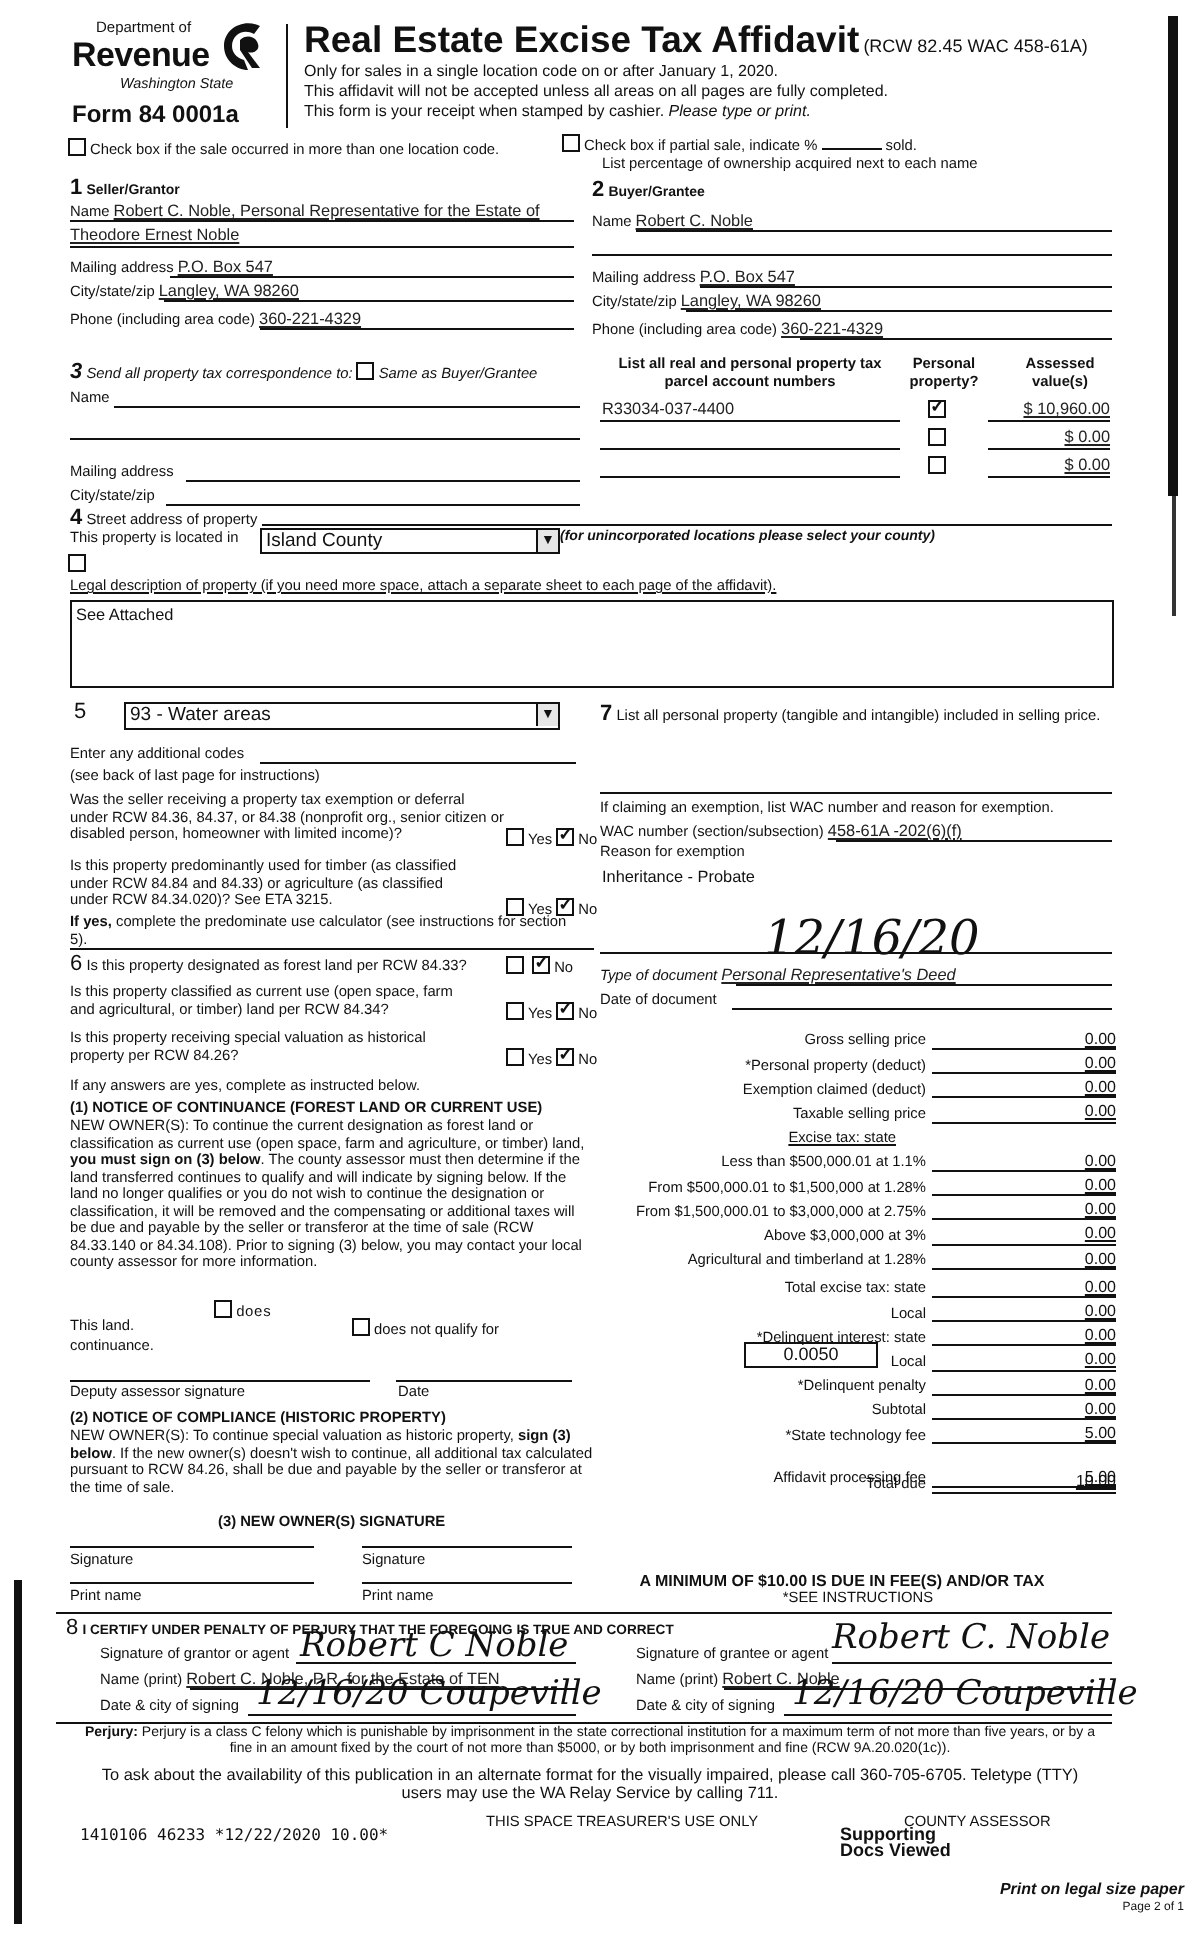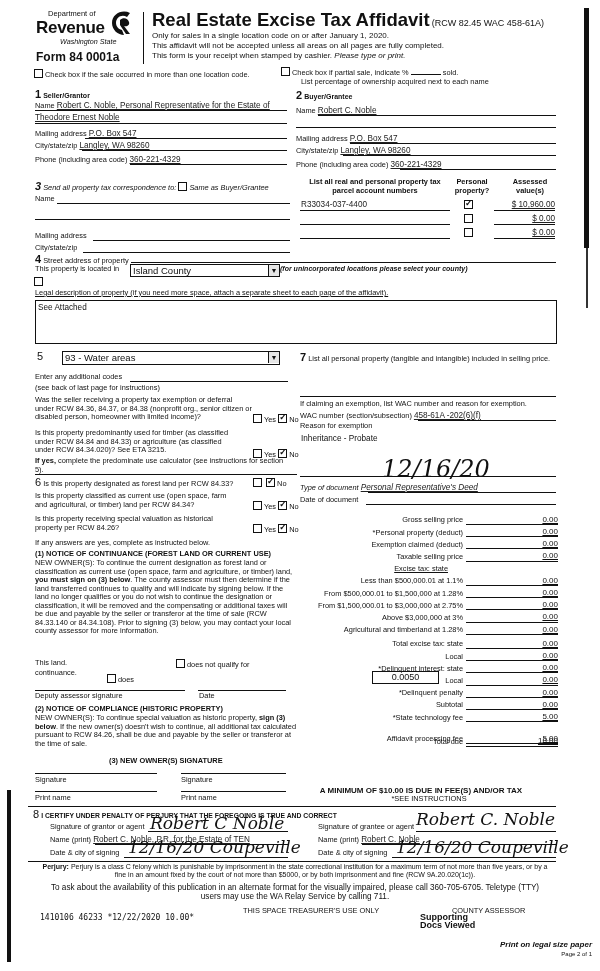--- a/index.html
+++ b/index.html
@@ -218,21 +218,21 @@
 <div class="abs nowrap" style="left:253px; top:524px;">
   <span class="cb"></span><span>Yes</span>
   <span class="cb checked"></span><span>No</span>
 </div>
 <div class="abs nowrap" style="left:35px; top:539px;">If any answers are yes, complete as instructed below.</div>
 <div class="abs nowrap bold" style="left:35px; top:550px;">(1) NOTICE OF CONTINUANCE (FOREST LAND OR CURRENT USE)</div>
 <div class="abs" style="left:35px; top:559px; width:262px;">
   <span>NEW OWNER(S): To continue the current designation as forest land or classification as current use (open space, farm and agriculture, or timber) land, </span><span class="bold">you must sign on (3) below</span><span>. The county assessor must then determine if the land transferred continues to qualify and will indicate by signing below. If the land no longer qualifies or you do not wish to continue the designation or classification, it will be removed and the compensating or additional taxes will be due and payable by the seller or transferor at the time of sale (RCW 84.33.140 or 84.34.108). Prior to signing (3) below, you may contact your local county assessor for more information.</span>
 </div>
 <div class="abs nowrap" style="left:35px; top:659px;text-align:right;">This land.</div>
-<div class="abs nowrap" style="left:107px; top:674px;">
+<div class="abs nowrap" style="left:107px; top:650px;font-family:Liberation Mono, monospace;">
   <span class="cb"></span><span>does</span>
 </div>
 <div class="abs nowrap" style="left:176px; top:659px;">
   <span class="cb"></span><span>does not qualify for</span>
 </div>
 <div class="abs nowrap" style="left:35px; top:669px;">continuance.</div>
 
 <div class="line" style="left:35px; top:690px; width:150px;"></div>
 <div class="line" style="left:198px; top:690px; width:88px;"></div>
 <div class="abs nowrap" style="left:35px; top:692px;">Deputy assessor signature</div>

